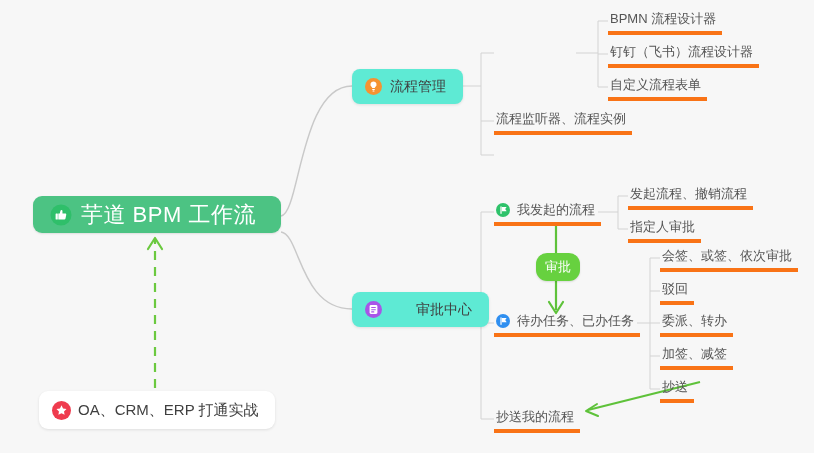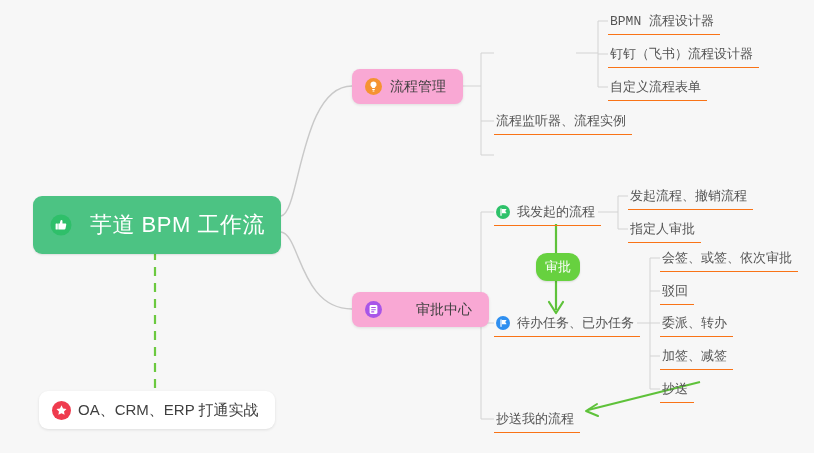--- a/index.html
+++ b/index.html
@@ -10,37 +10,37 @@
     overflow:hidden;
     position:relative;
   }
   #stage{position:absolute;left:0;top:0;width:814px;height:453px;}
   svg.wires{position:absolute;left:0;top:0;width:814px;height:453px;pointer-events:none;}
 
   
   .node{position:absolute;box-sizing:border-box;display:flex;align-items:center;}
 
   .root{
-    left:33px;top:196px;width:248px;height:58px;
+    left:33px;top:196px;width:248px;height:37px;
     background:#4cc383;border-radius:9px;
     box-shadow:0 1px 2px rgba(0,0,0,.10);
-    padding-left:17px;gap:18px;
+    padding-left:17px;gap:9px;
   }
   .root .label{color:#ffffff;font-size:22px;letter-spacing:.5px;white-space:nowrap;}
 
   .branch{
-    background:#f9a8d4;border-radius:8px;
+    background:#5eead4;border-radius:8px;
     box-shadow:0 1px 3px rgba(0,0,0,.10);
     height:35px;padding:0 17px 0 13px;gap:8px;
   }
   .branch .label{color:#3f3f3f;font-size:14px;white-space:nowrap;}
 
   .leaf{height:28px;padding:0 6px 0 2px;gap:7px;}
   .leaf .label{color:#555555;font-size:13px;white-space:nowrap;}
-  .leaf.underline{border-bottom:1px solid #f97316;font-family:Liberation Mono, monospace;}
+  .leaf.underline{border-bottom:4px solid #f97316;}
 
   .tag{
     position:absolute;background:#67d13f;border-radius:11px;
     height:28px;padding:0 9px;display:flex;align-items:center;justify-content:center;
     box-shadow:0 1px 2px rgba(0,0,0,.12);
   }
   .tag .label{color:#ffffff;font-size:13px;white-space:nowrap;}
 
   .bottom{
     left:39px;top:391px;height:38px;padding:0 16px 0 13px;gap:7px;

